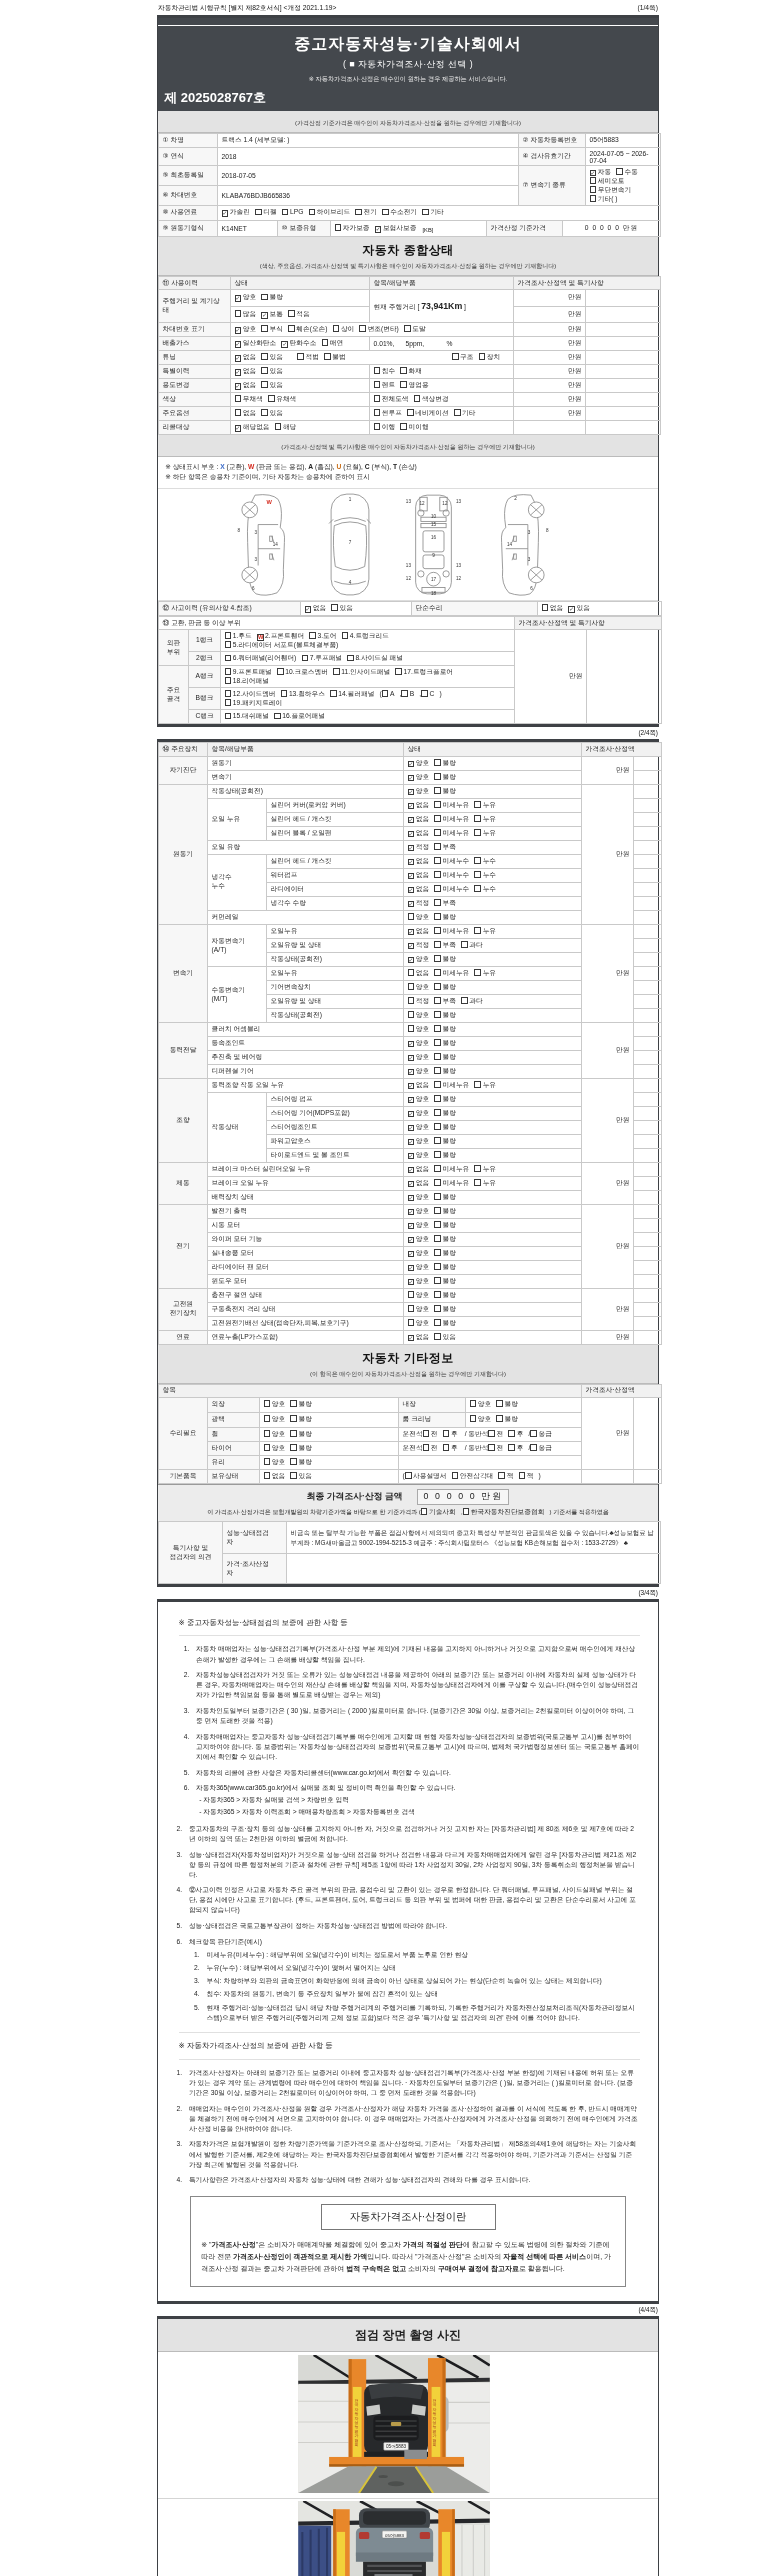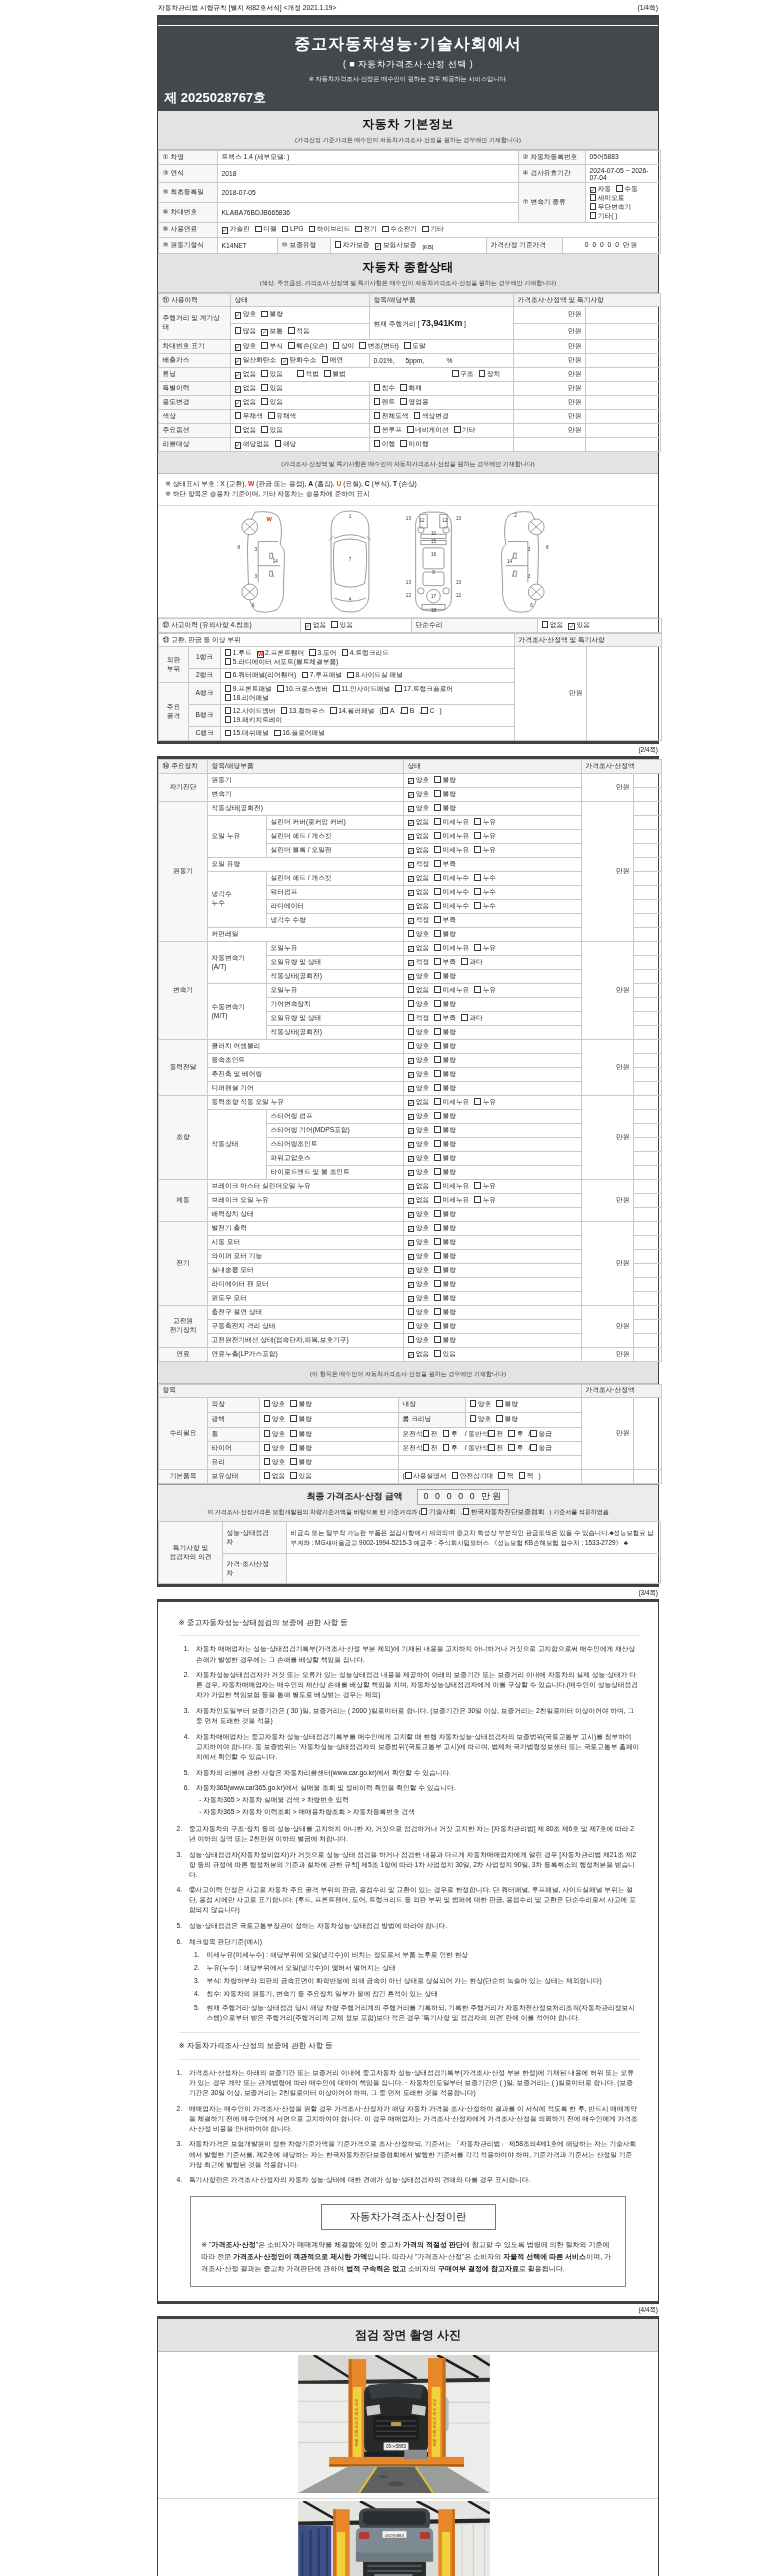--- a/index.html
+++ b/index.html
@@ -94,21 +94,20 @@
 
     <div class="titleblock">
       <div class="title-topline"></div>
       <h1>중고자동차성능·기술사회에서</h1>
       <div class="title-sub">( ■ 자동차가격조사·산정 선택 )</div>
       <div class="title-note">※ 자동차가격조사·산정은 매수인이 원하는 경우 제공하는 서비스입니다.</div>
       <div class="doc-no">제 2025028767호</div>
     </div>
 
     <div class="sec-head">
-      <h2>자동차 기본정보</h2>
       <div class="sec-sub">(가격산정 기준가격은 매수인이 자동차가격조사·산정을 원하는 경우에만 기재합니다)</div>
     </div>
 
     <table>
       <tbody>
             <tr style="height:14.4px">
         <td class="lab" style="width:59px">① 차명</td>
         <td style="width:301px">트랙스 1.4 (세부모델: )</td>
         <td class="lab" style="width:67px">② 자동차등록번호</td>
         <td style="width:75px">05어5883</td>
@@ -610,20 +609,21 @@
               <td class="lab c" rowspan="1" style="white-space: pre-line;">연료</td>
               <td colspan="2">연료누출(LP가스포함)</td>
               <td><span class="cbw"><span class="cb on">✓</span>없음</span><span class="cbw"><span class="cb"></span>있음</span></td>
               <td class="r" rowspan="1" style="vertical-align: middle;">만원</td>
               <td></td>
             </tr>
           </tbody>
     </table>
 
     <div class="sec-head">
+      <h2>자동차 기타정보</h2>
       <div class="sec-sub">(이 항목은 매수인이 자동차가격조사·산정을 원하는 경우에만 기재합니다)</div>
     </div>
     <table>
       <colgroup>
             <col style="width:49px">
             <col style="width:52px">
             <col style="width:139px">
             <col style="width:183px">
             <col style="width:52px">
             <col style="width:28px">

